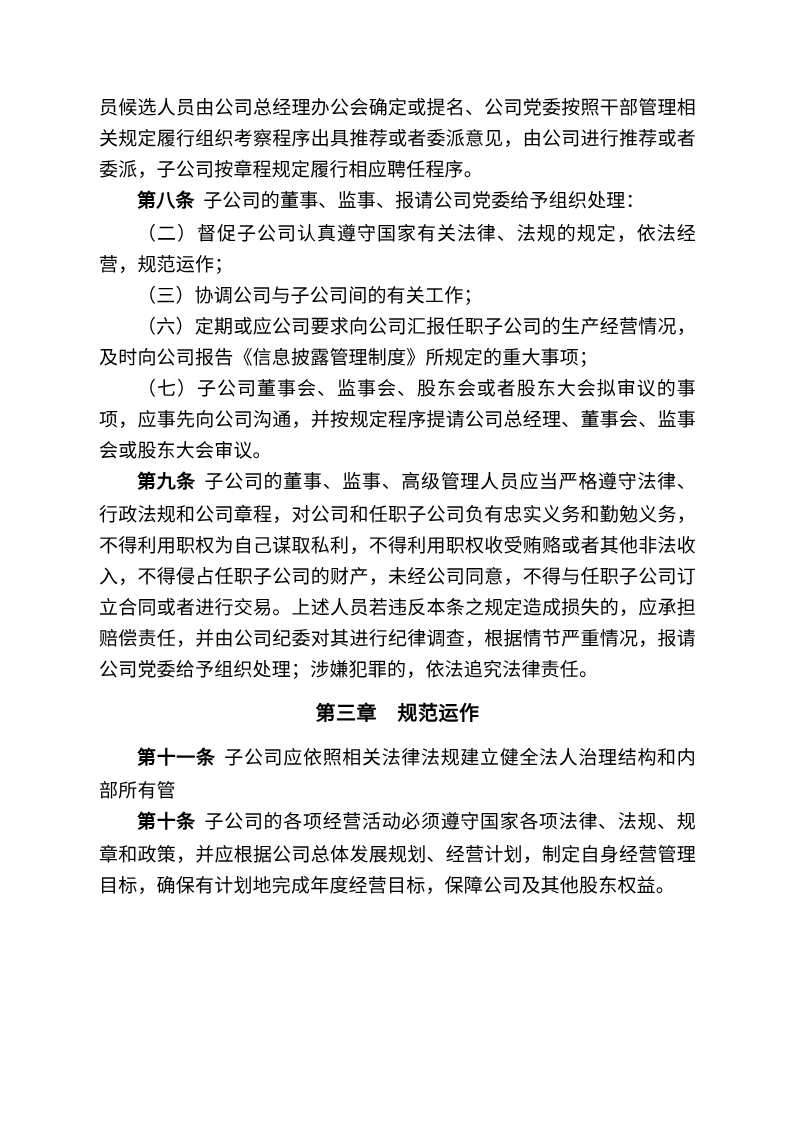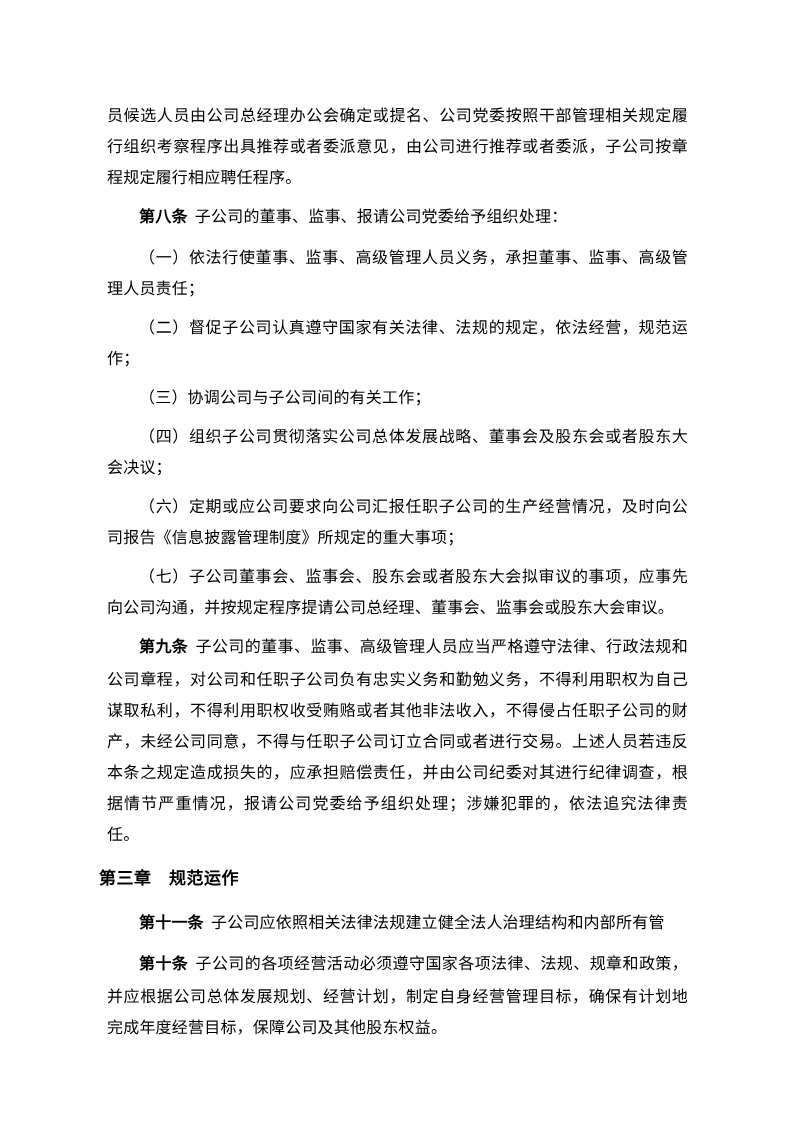--- a/index.html
+++ b/index.html
@@ -15,60 +15,58 @@
   .page {
     box-sizing: border-box;
     width: 793px;
     height: 1122px;
     background: #ffffff;
     padding: 92px 97px 0 99px;
     color: #000000;
     font-family: "Liberation Serif", "DejaVu Serif", serif;
   }
   .para {
-    margin: 8px;
-    font-size: 16px;
+    margin: 0;
+    font-size: 19px;
     line-height: 31px;
     text-align: justify;
     letter-spacing: 0.2px;
     word-break: break-all;
   }
   .indent {
     text-indent: 2em;
   }
   .term {
     font-weight: 700;
     margin-right: 0.45em;
     font-family: Liberation Mono, monospace;
   }
   .chapter {
     margin: 13px 0;
-    font-size: 17px;
+    font-size: 20px;
     line-height: 31px;
     font-weight: 700;
-    text-align: left;
+    text-align: center;
     letter-spacing: 0.5px;
   }
 </style>
 </head>
 <body>
 
 <div class="page">
 
   <p class="para"><span>员候选人员由公司总经理办公会确定或提名、公司党委按照干部管理相关规定履行组织考察程序出具推荐或者委派意见，由公司进行推荐或者委派，子公司按章程规定履行相应聘任程序。</span></p>
 
   <p class="para indent"><b class="term">第八条</b><span>子公司的董事、监事、报请公司党委给予组织处理：</span></p>
 
-  <p class="para indent"><span>（一）依法行使董事、监事、高级管理人员义务，承担董事、监事、高级管理人员责任；</span></p>
 
   <p class="para indent"><span>（二）督促子公司认真遵守国家有关法律、法规的规定，依法经营，规范运作；</span></p>
 
   <p class="para indent"><span>（三）协调公司与子公司间的有关工作；</span></p>
 
-  <p class="para indent"><span>（四）组织子公司贯彻落实公司总体发展战略、董事会及股东会或者股东大会决议；</span></p>
 
 
   <p class="para indent"><span>（六）定期或应公司要求向公司汇报任职子公司的生产经营情况，及时向公司报告《信息披露管理制度》所规定的重大事项；</span></p>
 
   <p class="para indent"><span>（七）子公司董事会、监事会、股东会或者股东大会拟审议的事项，应事先向公司沟通，并按规定程序提请公司总经理、董事会、监事会或股东大会审议。</span></p>
 
 
   <p class="para indent"><b class="term">第九条</b><span>子公司的董事、监事、高级管理人员应当严格遵守法律、行政法规和公司章程，对公司和任职子公司负有忠实义务和勤勉义务，不得利用职权为自己谋取私利，不得利用职权收受贿赂或者其他非法收入，不得侵占任职子公司的财产，未经公司同意，不得与任职子公司订立合同或者进行交易。上述人员若违反本条之规定造成损失的，应承担赔偿责任，并由公司纪委对其进行纪律调查，根据情节严重情况，报请公司党委给予组织处理；涉嫌犯罪的，依法追究法律责任。</span></p>
 
   <h2 class="chapter">第三章　规范运作</h2>

